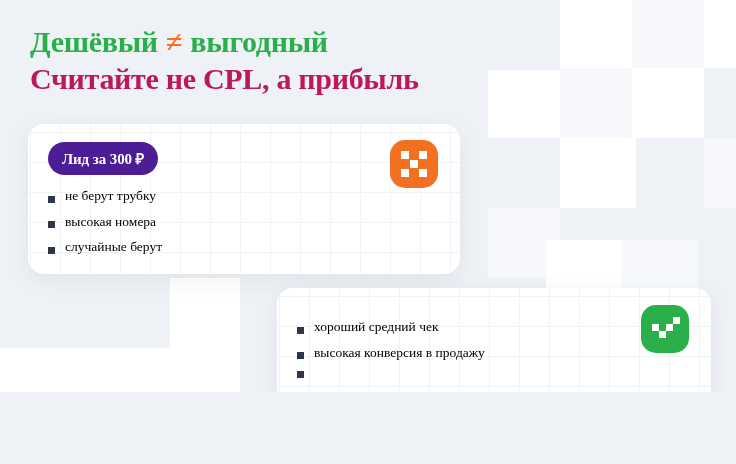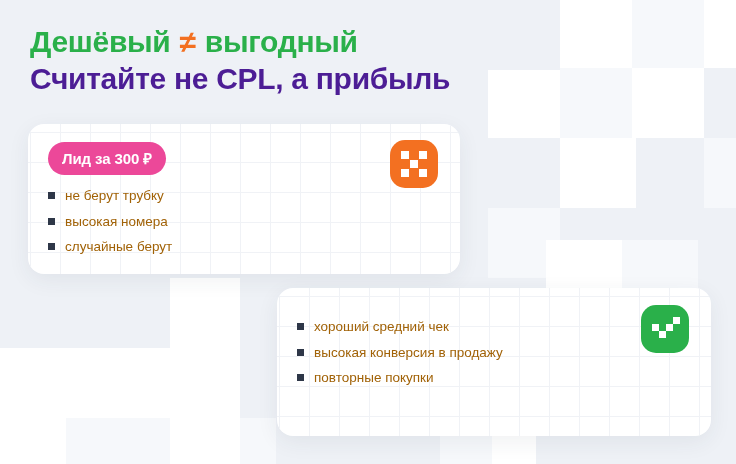--- a/index.html
+++ b/index.html
@@ -12,23 +12,24 @@
 
   body {
     font-family: "Liberation Sans", sans-serif;
     background: #eef1f6;
     position: relative;
   }
 
   #stage {
     position: relative;
     width: 736px;
-    height: 464px;
+    height: 392px;
     background: #eef1f6;
     overflow: hidden;
+    font-family: Liberation Serif, serif;
   }
 
   
   .bg-layer {
     position: absolute;
     inset: 0;
     z-index: 0;
     pointer-events: none;
   }
   .bg-sq {
@@ -53,21 +54,21 @@
     white-space: nowrap;
   }
   .neq {
     color: #f37021;
     font-weight: bold;
     padding: 0 1px;
   }
   .line2 {
     font-size: 30px;
     font-weight: bold;
-    color: #4c1d95;
+    color: #be185d;
     letter-spacing: -0.3px;
     line-height: 1.18;
     white-space: nowrap;
     margin-top: 2px;
   }
 
   
   .card {
     position: absolute;
     background: #ffffff;
@@ -92,40 +93,40 @@
     padding: 18px 20px 16px 20px;
     height: 100%;
   }
 
   #card-cheap  { left: 28px;  top: 124px; width: 432px; height: 150px; }
   #card-value  { left: 277px; top: 288px; width: 434px; height: 148px; }
 
   
   .badge {
     display: inline-block;
-    background: #ec4899;
+    background: #4c1d95;
     color: #ffffff;
     font-size: 15px;
     font-weight: bold;
     padding: 6px 14px 7px 14px;
     border-radius: 20px;
     letter-spacing: -0.1px;
     white-space: nowrap;
   }
 
   
   .bullets {
     list-style: none;
     margin-top: 14px;
   }
   .bullets li {
     display: flex;
-    align-items: center;
+    align-items: flex-end;
     font-size: 13.5px;
-    color: #a16207;
+    color: #000000;
     line-height: 1;
     margin-bottom: 12px;
     white-space: nowrap;
   }
   .bullets li:last-child { margin-bottom: 0; }
   .bsq {
     width: 7px;
     height: 7px;
     background: #2e3748;
     margin-right: 10px;
@@ -233,19 +234,18 @@
         <li>
           <span class="bsq"></span>
           <span>хороший средний чек</span>
         </li>
         <li>
           <span class="bsq"></span>
           <span>высокая конверсия в продажу</span>
         </li>
         <li>
           <span class="bsq"></span>
-          <span>повторные покупки</span>
         </li>
       </ul>
     </div>
   </div>
 
 </div>
 
 </body></html>

